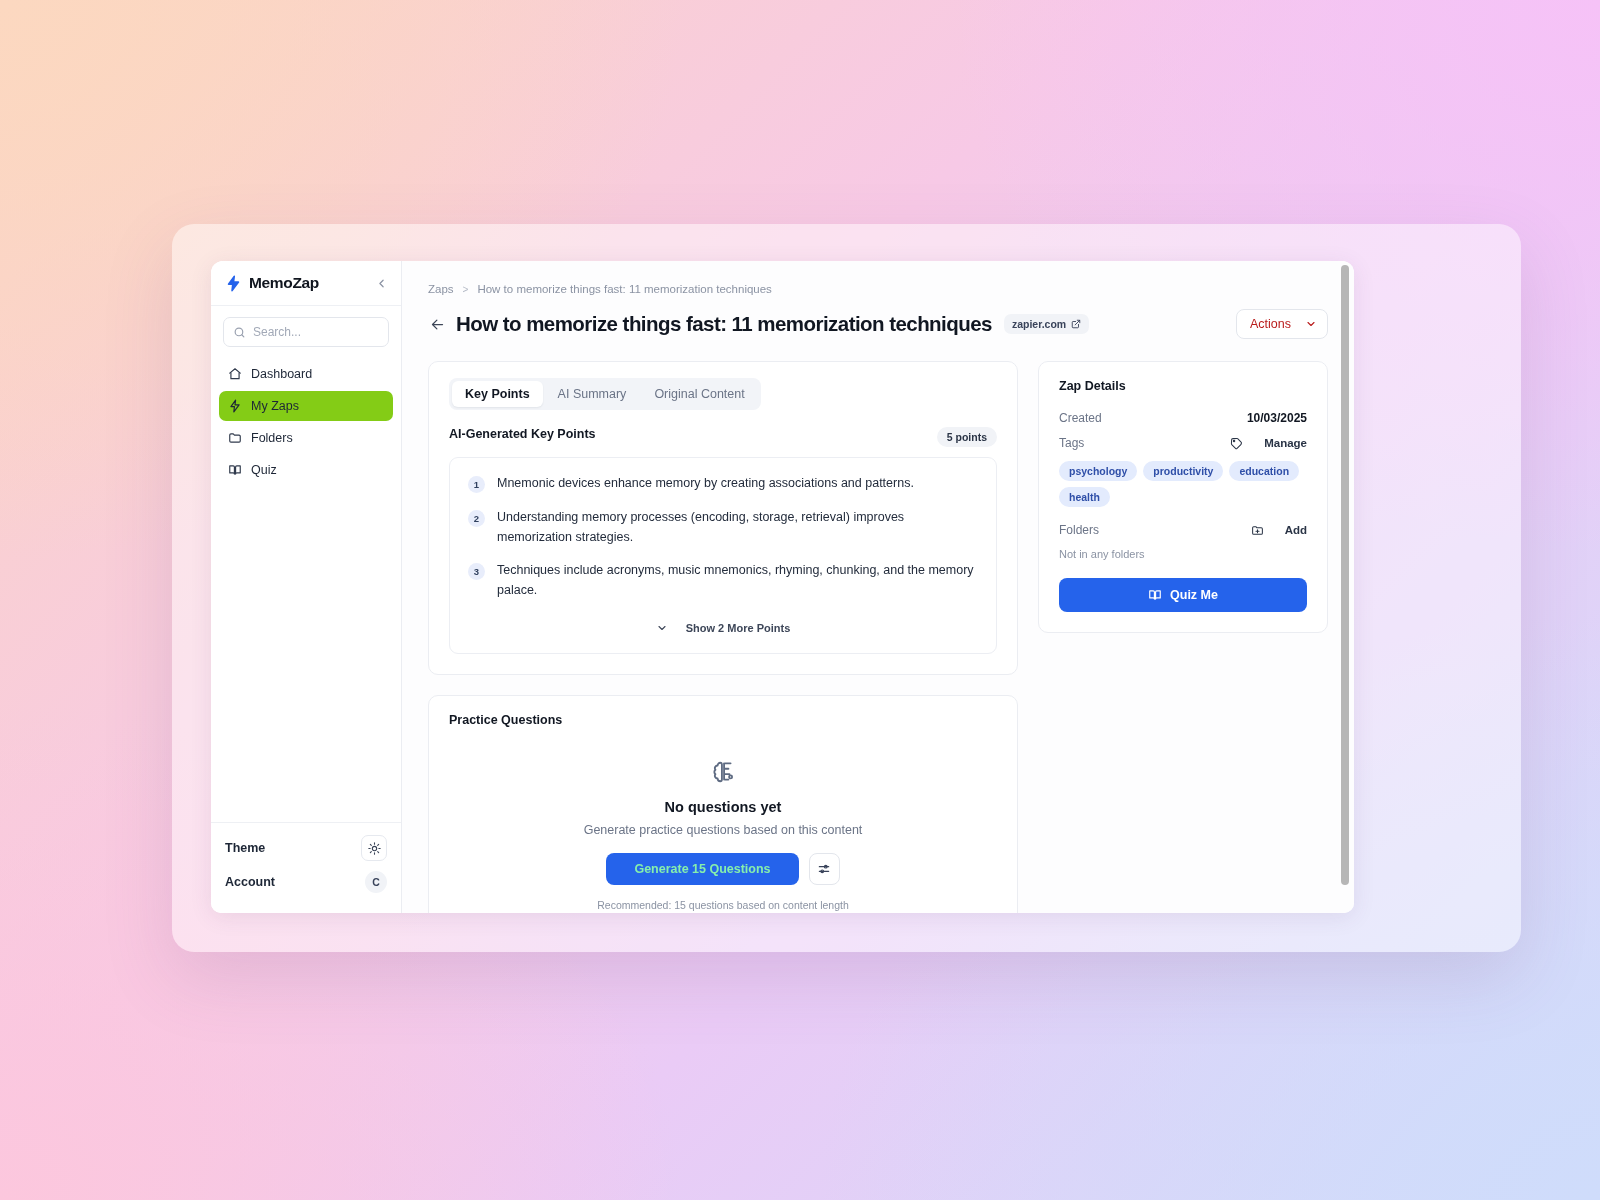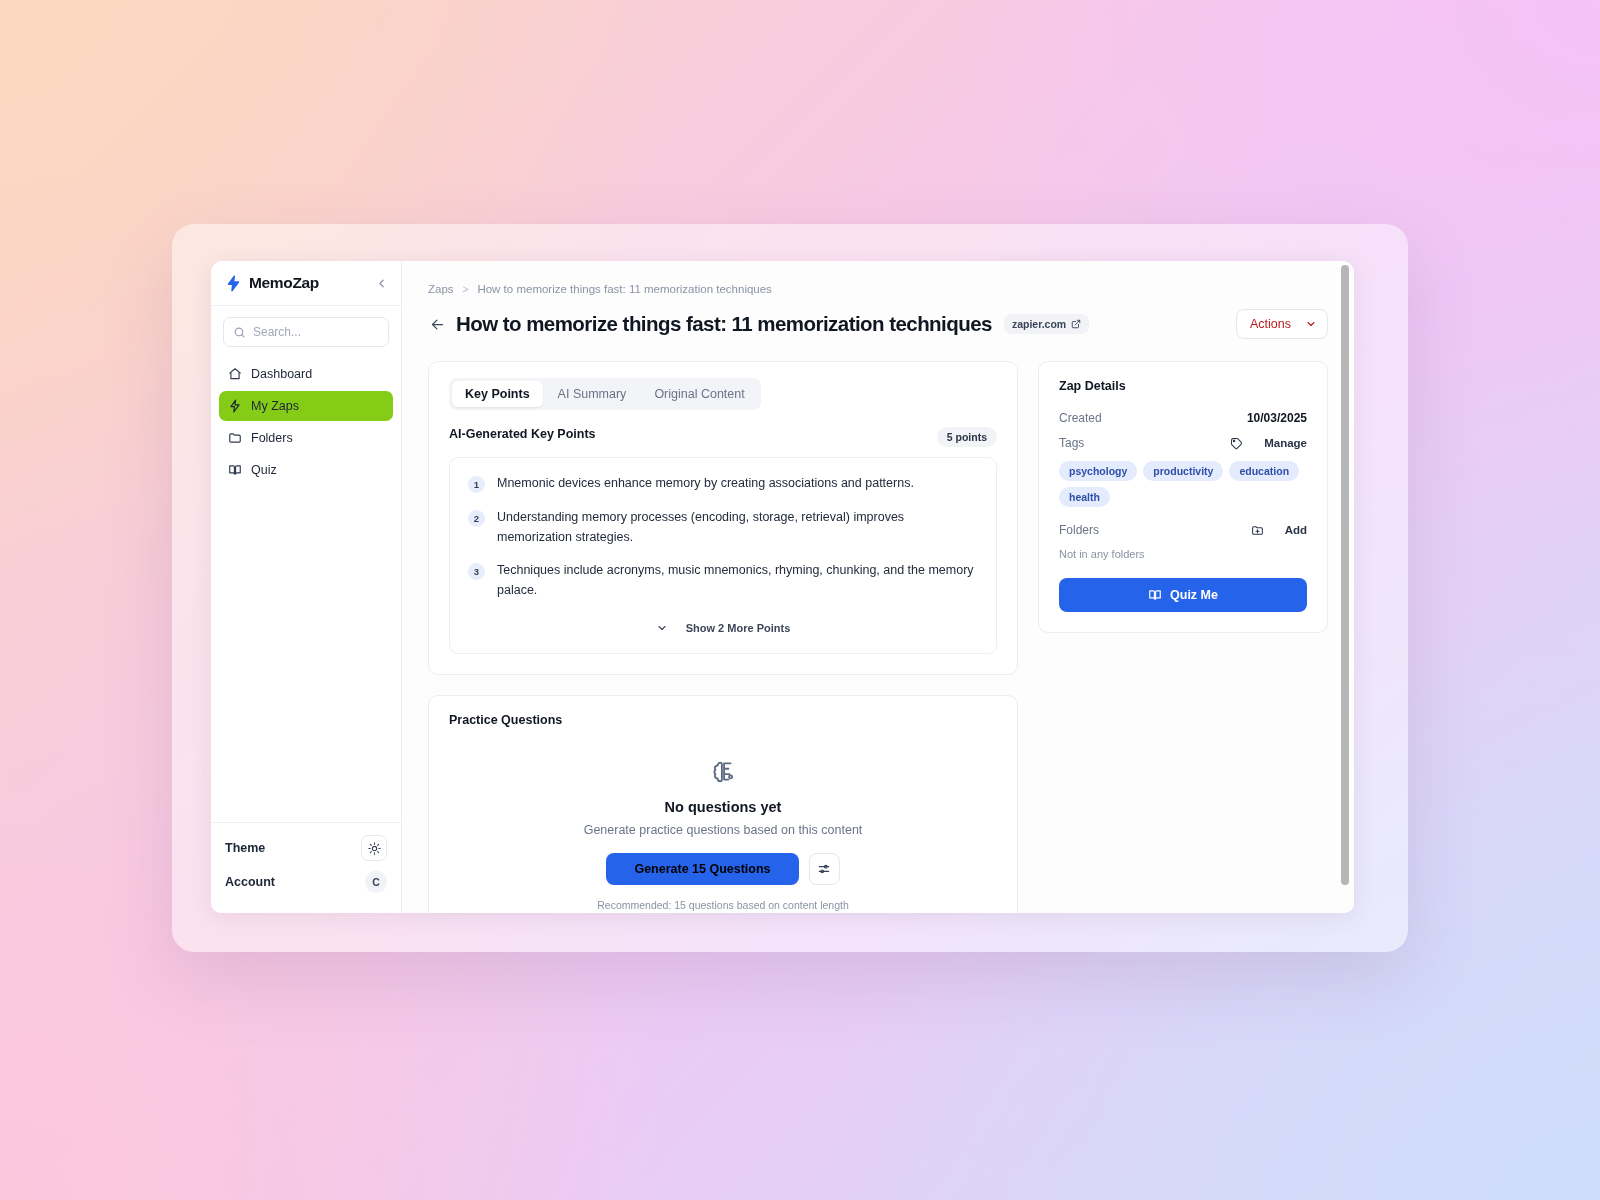--- a/index.html
+++ b/index.html
@@ -18,21 +18,21 @@
       radial-gradient(ellipse 1100px 800px at 0% 100%, #fcc7dd 0%, rgba(252,199,221,0) 62%),
       radial-gradient(ellipse 1200px 900px at 100% 100%, #cfdcfb 0%, rgba(207,220,251,0) 65%),
       linear-gradient(135deg, #fbd5c3 0%, #f7c9e6 40%, #eacbf6 62%, #d3dcfa 100%);
   }
 
   
   .app-frame {
     position: absolute;
     left: 172px;
     top: 224px;
-    width: 1236px;
+    width: 1349px;
     height: 728px;
     border-radius: 22px;
     background: rgba(255,255,255,0.46);
     box-shadow: 0 26px 70px rgba(120, 80, 130, 0.16);
   }
 
   .app-window {
     position: absolute;
     left: 39px;
     top: 37px;
@@ -303,21 +303,21 @@
   
   .pq-card { margin-top: 20px; }
   .pq-title { font-size: 12.5px; font-weight: 700; color: #111722; padding: 17px 20px 0 20px; }
   .pq-empty { text-align: center; padding: 32px 0 28px 0; }
   .pq-icon { color: #5e6b82; margin-bottom: 10px; display: inline-block; }
   .pq-h { font-size: 14.5px; font-weight: 700; color: #111722; margin-bottom: 8px; }
   .pq-sub { font-size: 12.5px; color: #6b7487; margin-bottom: 16px; }
   .pq-actions { display: flex; align-items: center; justify-content: center; gap: 10px; margin-bottom: 14px; }
   .btn-primary {
     background: #2563eb;
-    color: #000000;
+    color: #86efac;
     border: 0;
     border-radius: 8px;
     height: 32px;
     padding: 0 28px;
     font-size: 12.5px;
     font-weight: 700;
     cursor: pointer;
     font-family: "Liberation Sans", sans-serif;
   }
   .btn-icon {

